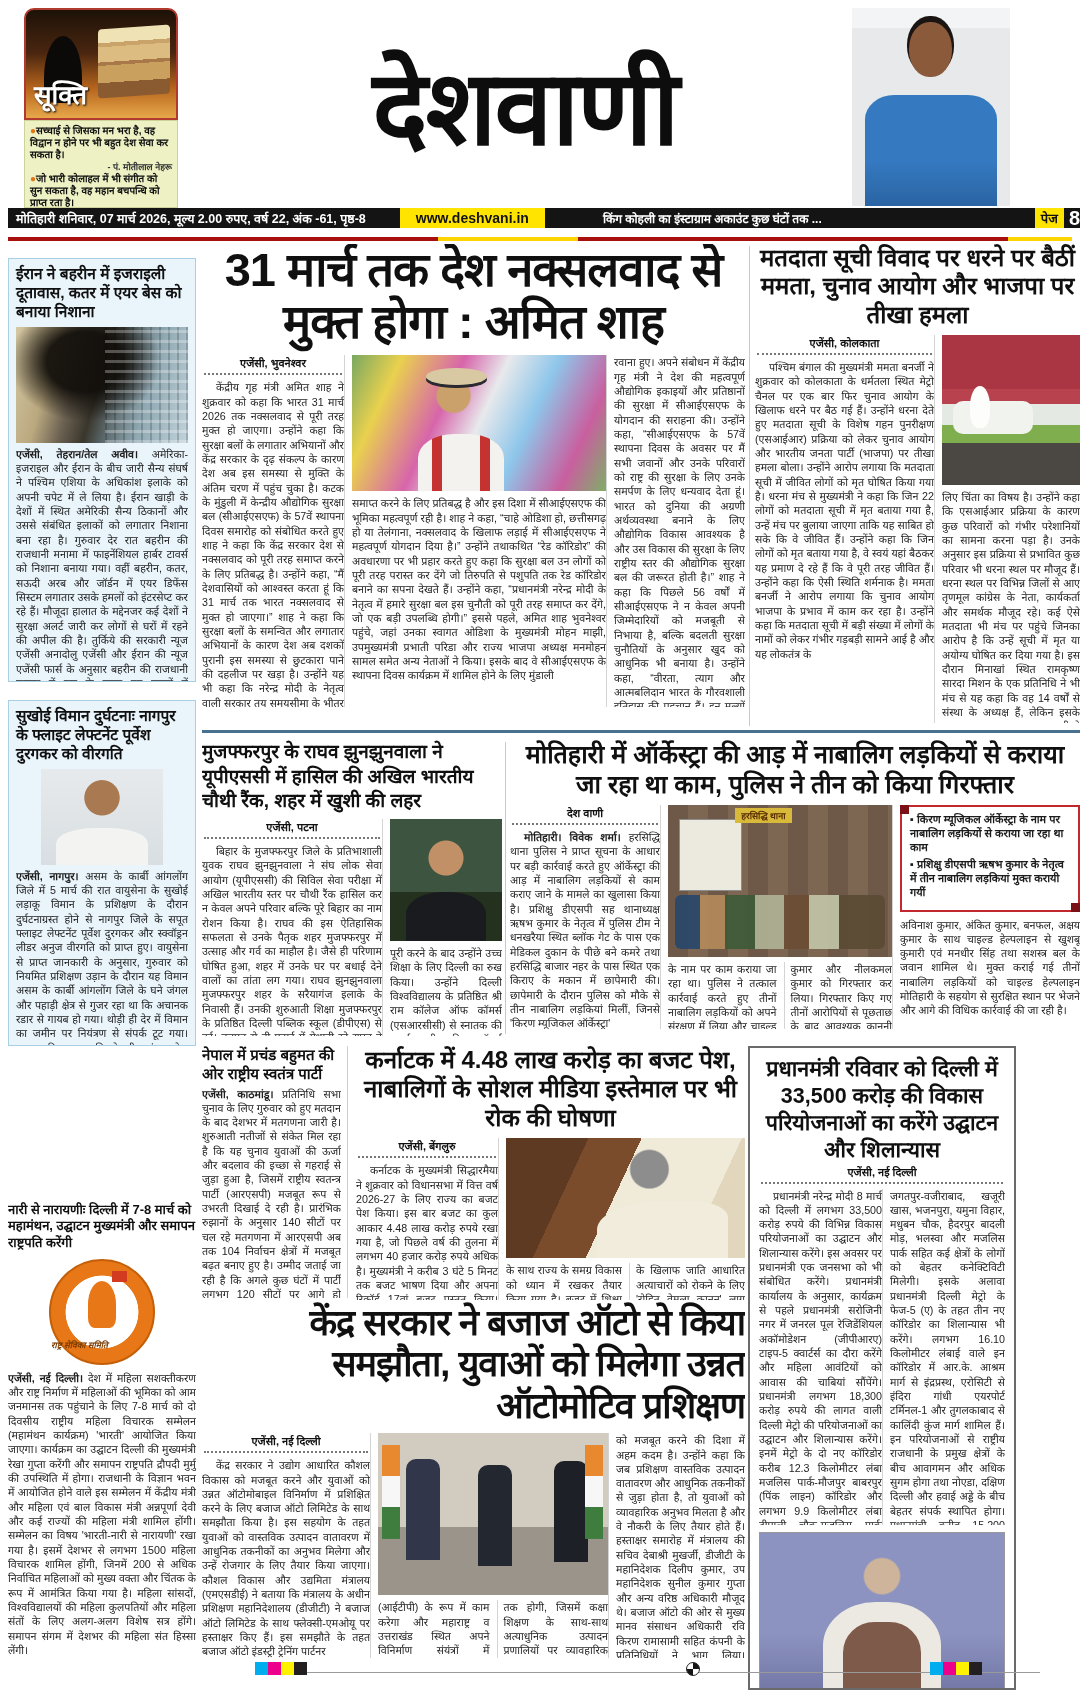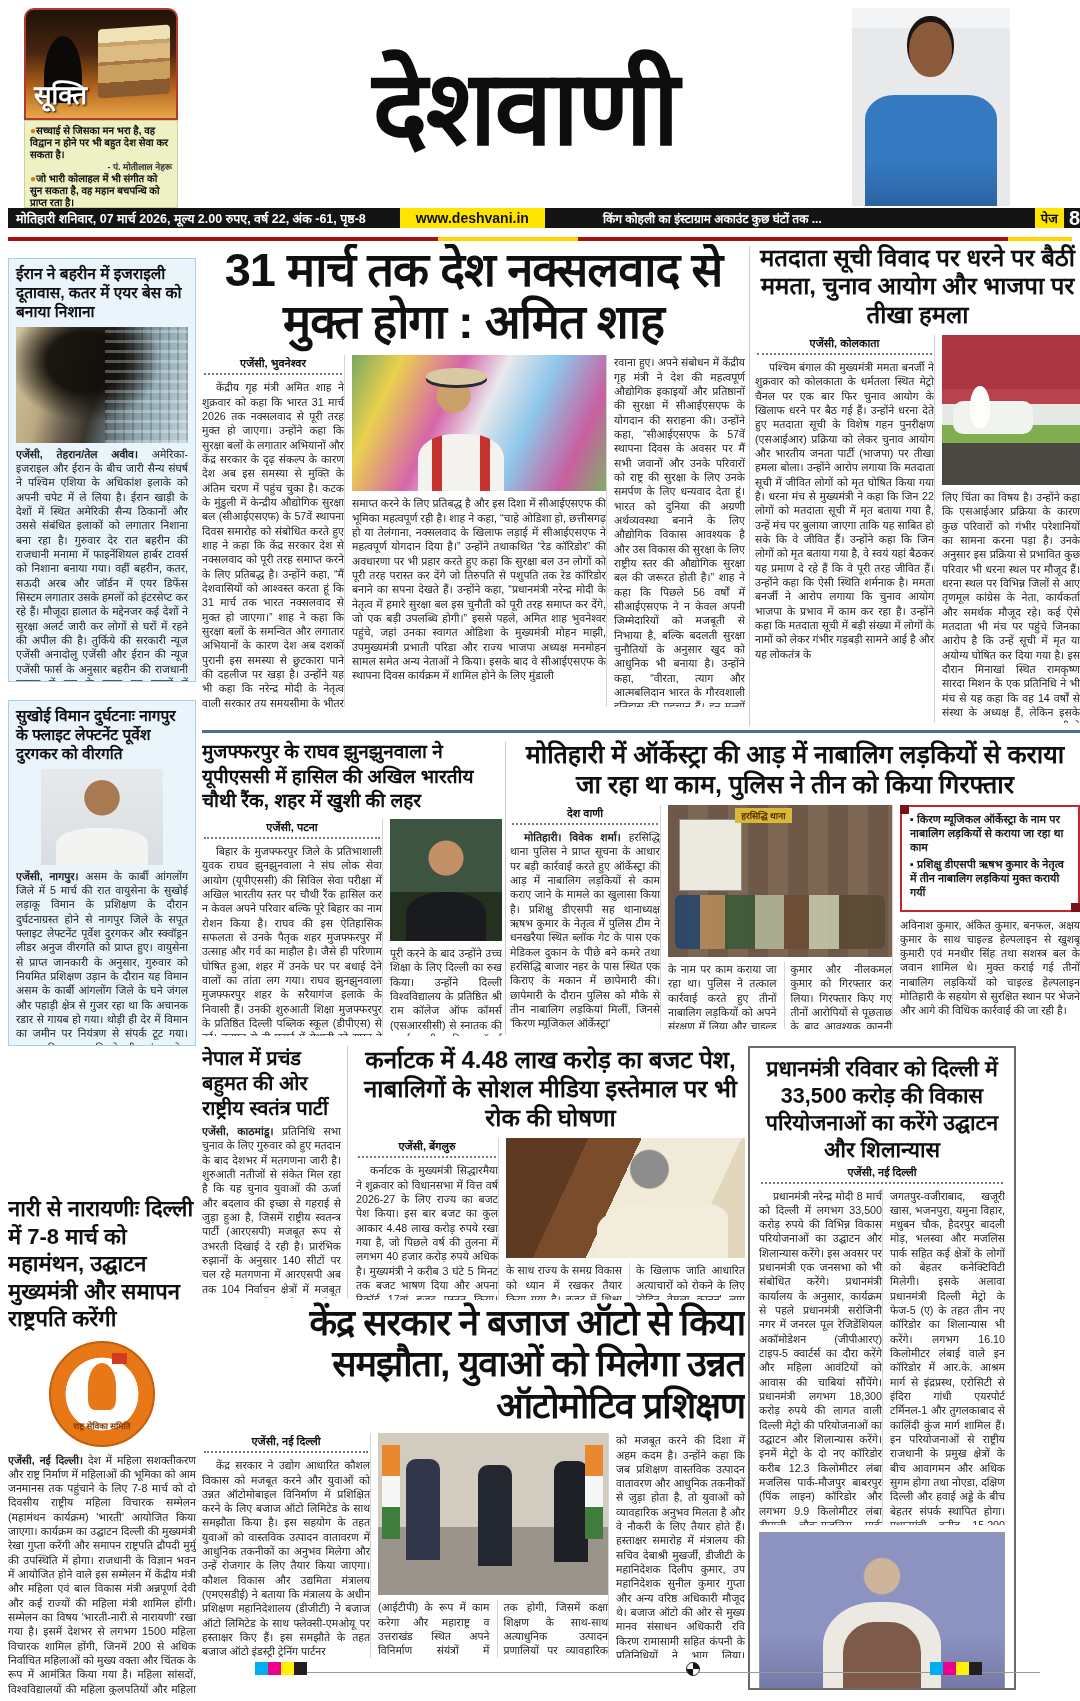--- a/index.html
+++ b/index.html
@@ -70,27 +70,27 @@
                repeating-linear-gradient(90deg,rgba(0,0,0,.18) 0 2px,transparent 2px 9px); }
   .box-sukhoi { left:8px; top:700px; width:188px; height:346px; }
   .box-sukhoi h3 { font-size:15.5px; line-height:1.22; }
   .photo-pilot { width:122px; height:96px; margin:5px auto 4px;
     background:
       radial-gradient(circle at 50% 30%, #a97a52 0 19%, rgba(0,0,0,0) 20%),
       linear-gradient(180deg,#e7eaec 0%,#d8dee2 100%); }
   .photo-pilot::before { content:""; position:absolute; left:12%; bottom:0; width:76%; height:38%;
     background:#f3f4f2; border-radius:42% 42% 0 0; }
   .art-nari { left:8px; top:1195px; width:188px; height:500px; overflow:hidden; }
-  .art-nari h3 { font-size:22px; line-height:1.25; }
+  .art-nari h3 { font-size:13px; line-height:1.25;margin-top:7px; }
   .rss-logo { position:relative; width:106px; height:106px; margin:8px auto 6px; border-radius:50%;
     background:radial-gradient(circle,#fff 0 50%,#e87817 51% 100%); border:2px solid #c45f08; }
   .rss-logo::before { content:""; position:absolute; left:36%; top:20%; width:28%; height:46%;
     background:#e87817; border-radius:50% 50% 22% 22%; }
   .rss-logo::after { content:""; position:absolute; left:60%; top:10%; width:15%; height:11%; background:#d23b1f; }
-  .rss-caption { position:absolute; left:0; bottom:13%; width:100%; text-align:center; font-size:8.5px; font-weight:bold; color:#7a3a00; }
+  .rss-caption { position:absolute; left:0; bottom:13%; width:100%; text-align:left; font-size:8.5px; font-weight:bold; color:#7a3a00;font-style:italic; }
 
   
   .art-shah { left:202px; top:244px; width:543px; height:482px; overflow:hidden; }
   .art-shah h1 { font-size:47px; line-height:1.1; text-align:center; letter-spacing:-1px; }
   .shah-cols { grid-template-columns:142px 262px 1fr; column-gap:0; margin-top:8px; height:352px; }
   .photo-shah { height:136px; margin-bottom:5px;
     background:
       radial-gradient(circle at 40% 30%, #caa06b 0 9%, rgba(0,0,0,0) 10%),
       linear-gradient(115deg,#79a861 0%,#e9d14e 16%,#d765ab 36%,#e8e9ec 50%,#8ec6ea 66%,#c95f9f 85%,#7fae68 100%); }
   .photo-shah::before { content:""; position:absolute; left:29%; top:9%; width:24%; height:13%;
@@ -130,21 +130,21 @@
     background:linear-gradient(90deg,#27466b 0 12%,#b48a5a 12% 24%,#3c5a37 24% 38%,#b0b496 38% 52%,#6b4d33 52% 64%,#c2c6a9 64% 78%,#5a4a33 78% 100%); }
   .photo-sign { position:absolute; left:30%; top:2%; z-index:2; background:#d8b93a; color:#5a2d00; font-size:9px; font-weight:bold; padding:1px 6px; }
   .hl-box { position:relative; border:2px solid #c1272d; padding:6px 8px; margin-bottom:6px; }
   .hl-box i { position:absolute; width:9px; height:9px; background:#7a1116; }
   .hl-tl { left:-2px; top:-2px; } .hl-br { right:-2px; bottom:-2px; }
   .hl-item { font-size:11px; font-weight:bold; line-height:1.25; margin-bottom:4px; }
   .hl-item .sq { color:#1a1a1a; }
 
   
   .art-nepal { left:202px; top:1046px; width:146px; height:252px; overflow:hidden; padding-right:6px; border-right:1px solid #cdcdcd; }
-  .art-nepal h3 { font-size:20px; line-height:1.25; margin-bottom:3px; }
+  .art-nepal h3 { font-size:15px; line-height:1.25; margin-bottom:3px; }
   .art-karn { left:356px; top:1046px; width:389px; height:254px; overflow:hidden; }
   .art-karn h2 { font-size:24px; line-height:1.2; text-align:center; }
   .karn-grid { grid-template-columns:142px 1fr; margin-top:6px; height:186px; }
   .photo-sidda { height:120px; margin-bottom:5px;
     background:
       radial-gradient(circle at 60% 26%, #8d8d8d 0 11%, rgba(0,0,0,0) 12%),
       linear-gradient(115deg,#5e3a22 0 28%,#7a4c2b 28% 46%,#f0ead9 46% 80%,#e2d7bc 80% 100%); }
   .photo-sidda::before { content:""; position:absolute; left:38%; bottom:0; width:55%; height:48%; background:#f2ecdc; border-radius:50% 28% 0 0; }
 
   

